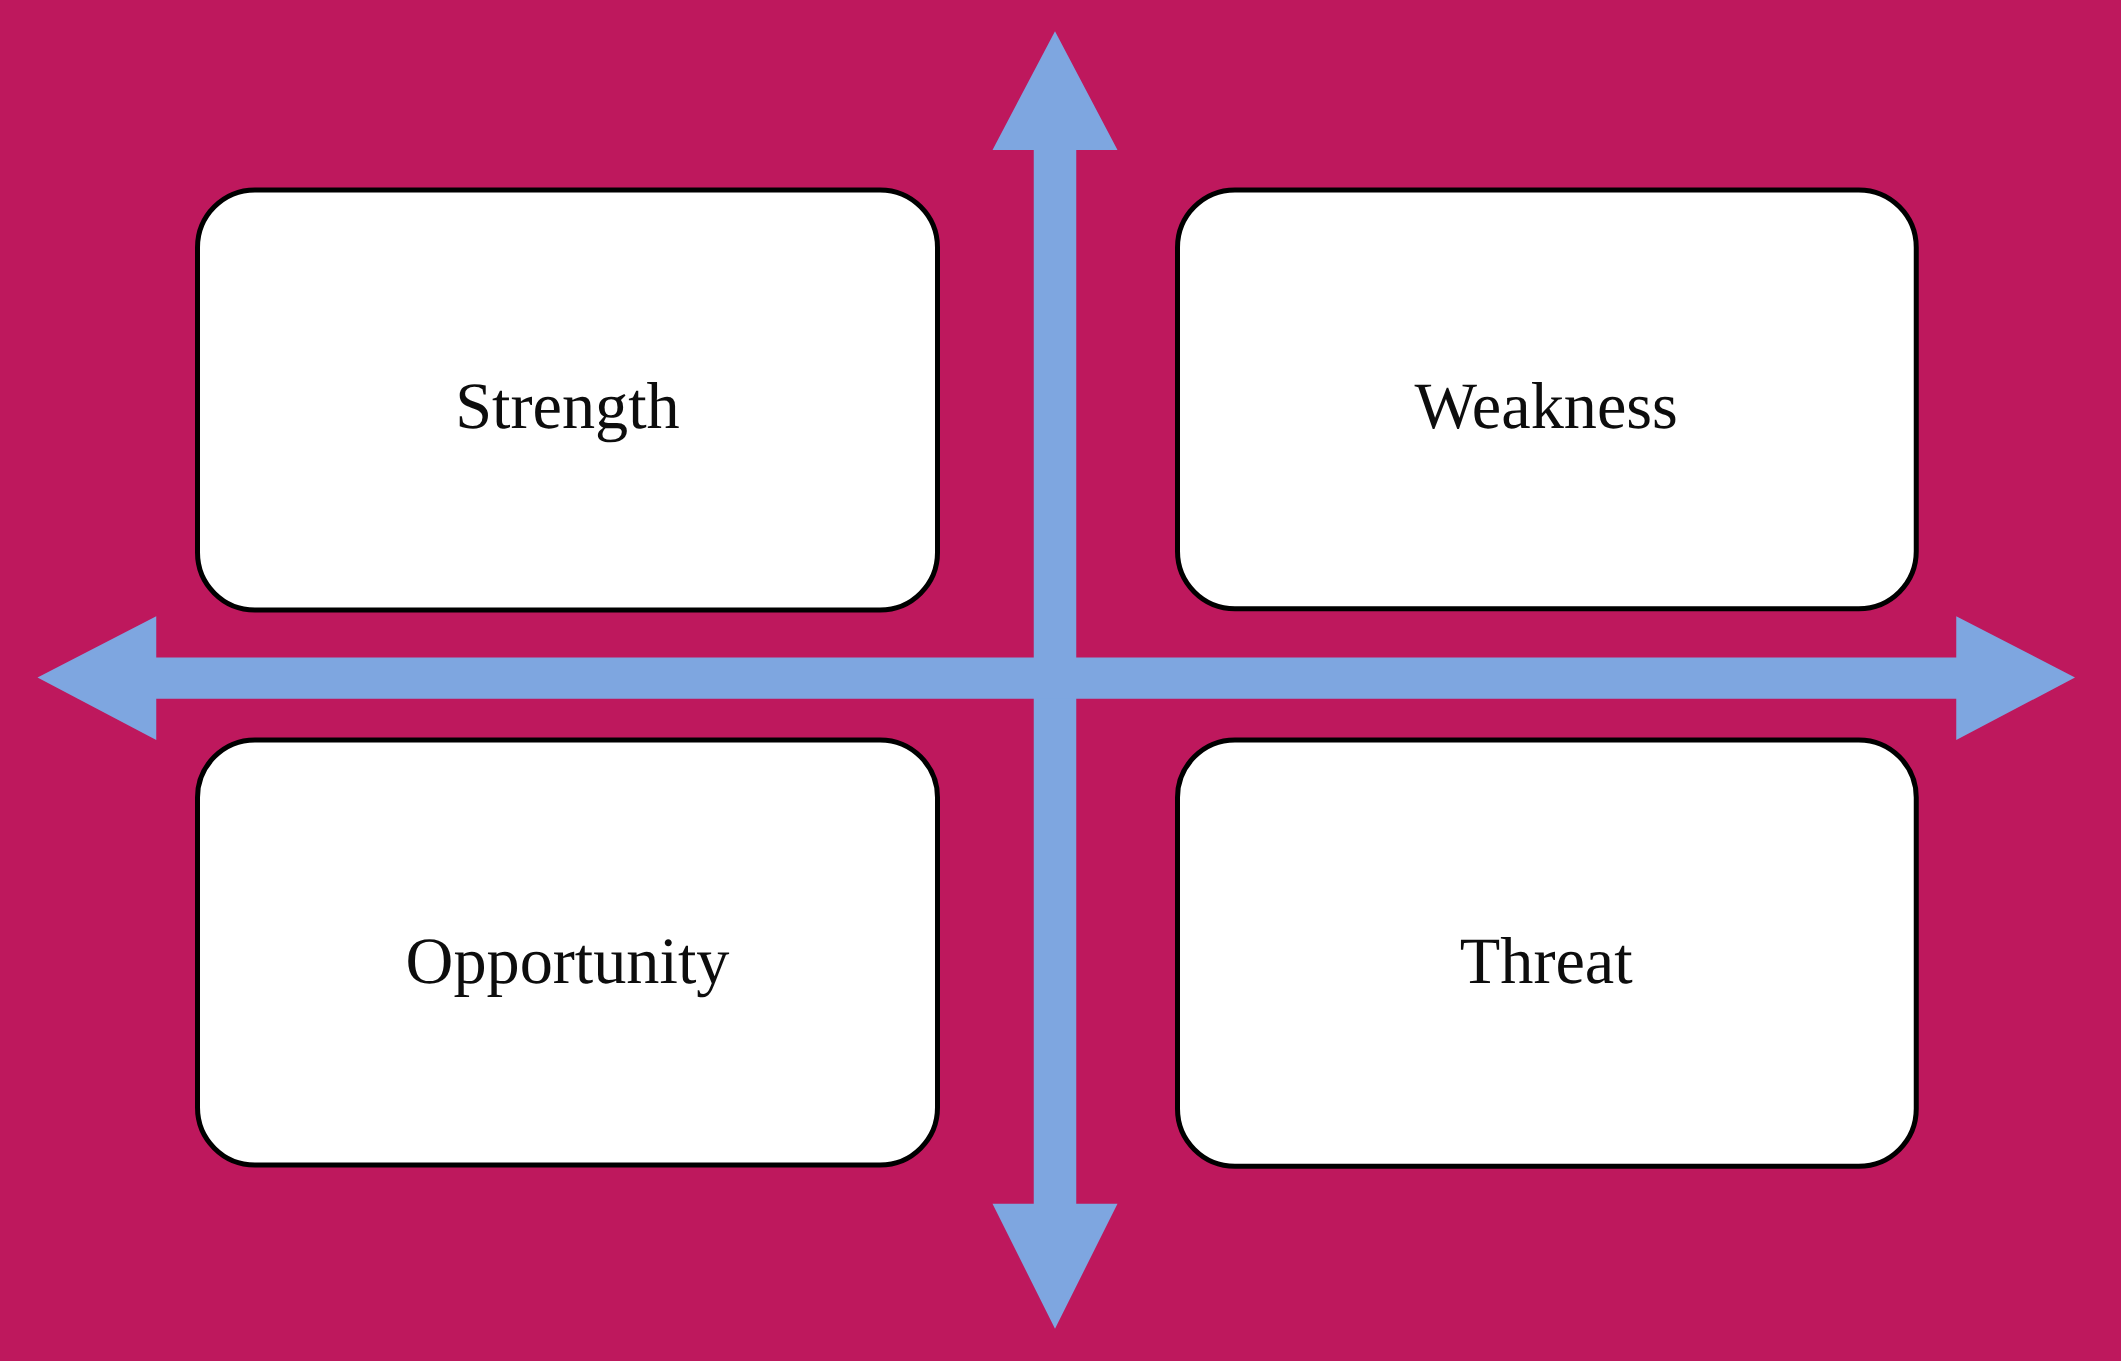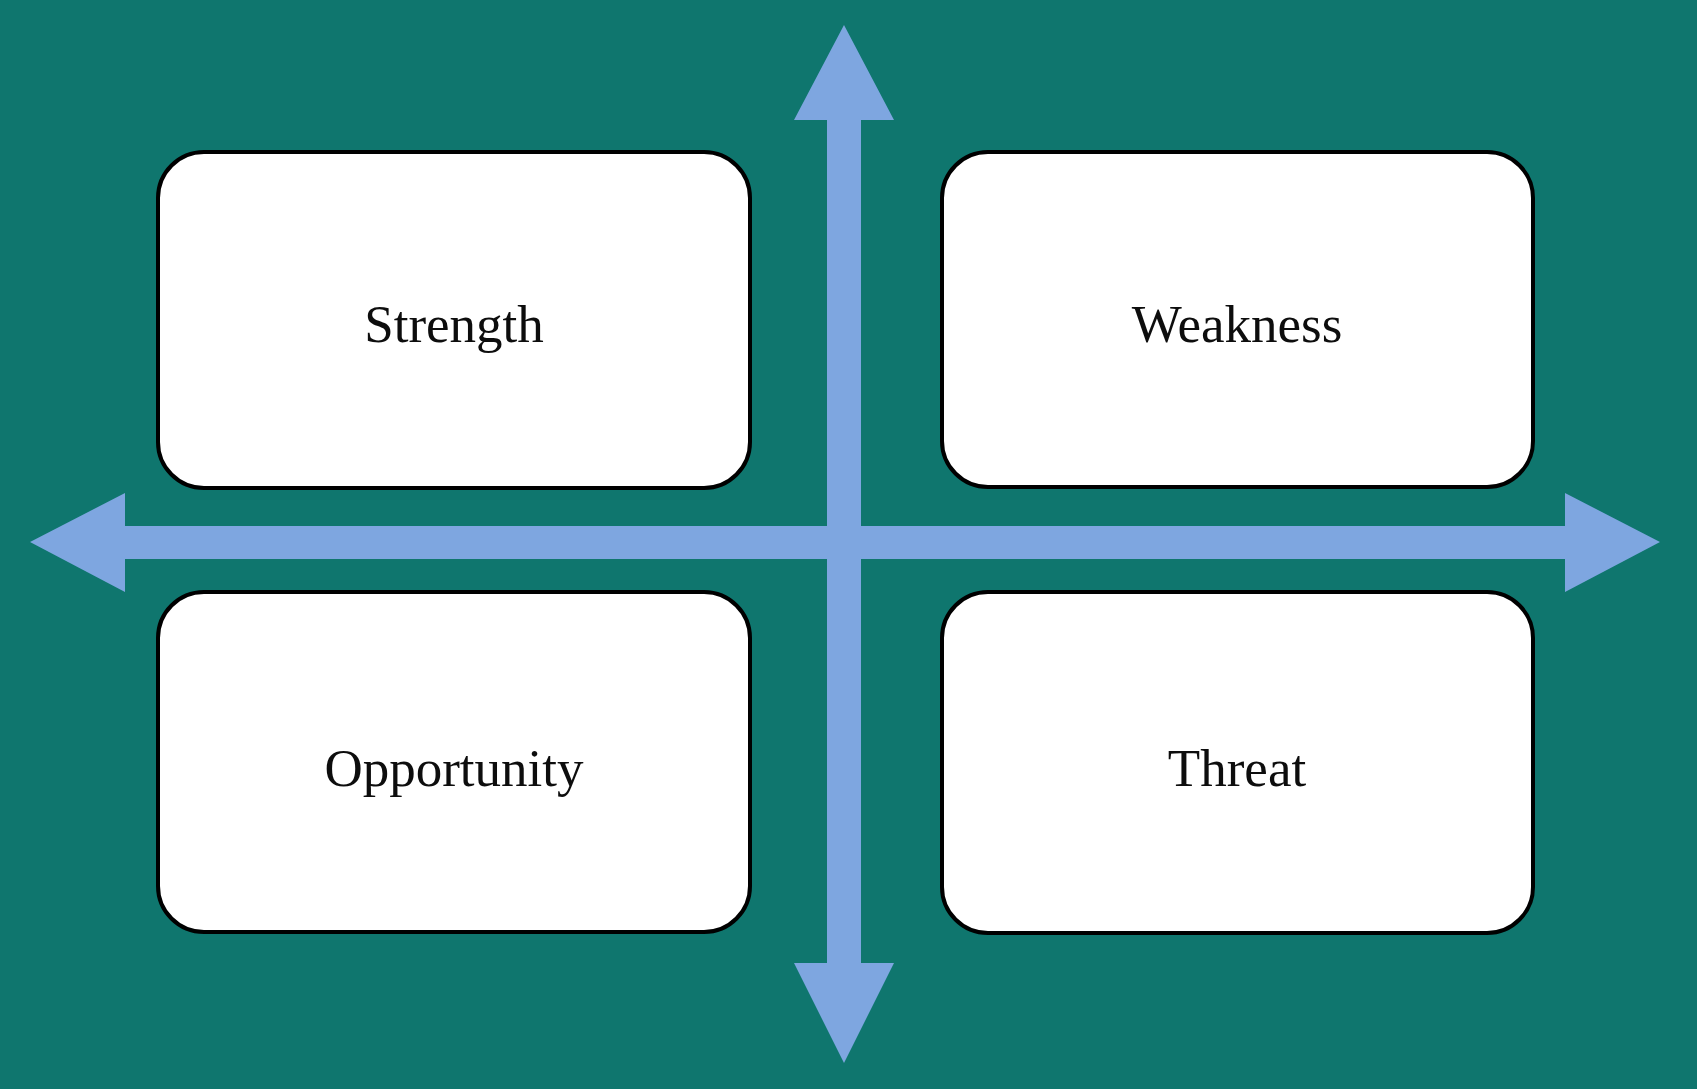--- a/index.html
+++ b/index.html
@@ -7,21 +7,21 @@
     padding: 0;
     background: #ffffff;
     width: 1697px;
     height: 1089px;
     overflow: hidden;
   }
   .canvas {
     position: relative;
     width: 1697px;
     height: 1089px;
-    background: #0f766e;
+    background: #be185d;
   }
   svg { display: block; }
   .quadrant-box {
     fill: #ffffff;
     stroke-width: 4px;
   }
   .quadrant-label {
     font-family: "Liberation Serif", "DejaVu Serif", serif;
     font-size: 53px;
     text-anchor: middle;

